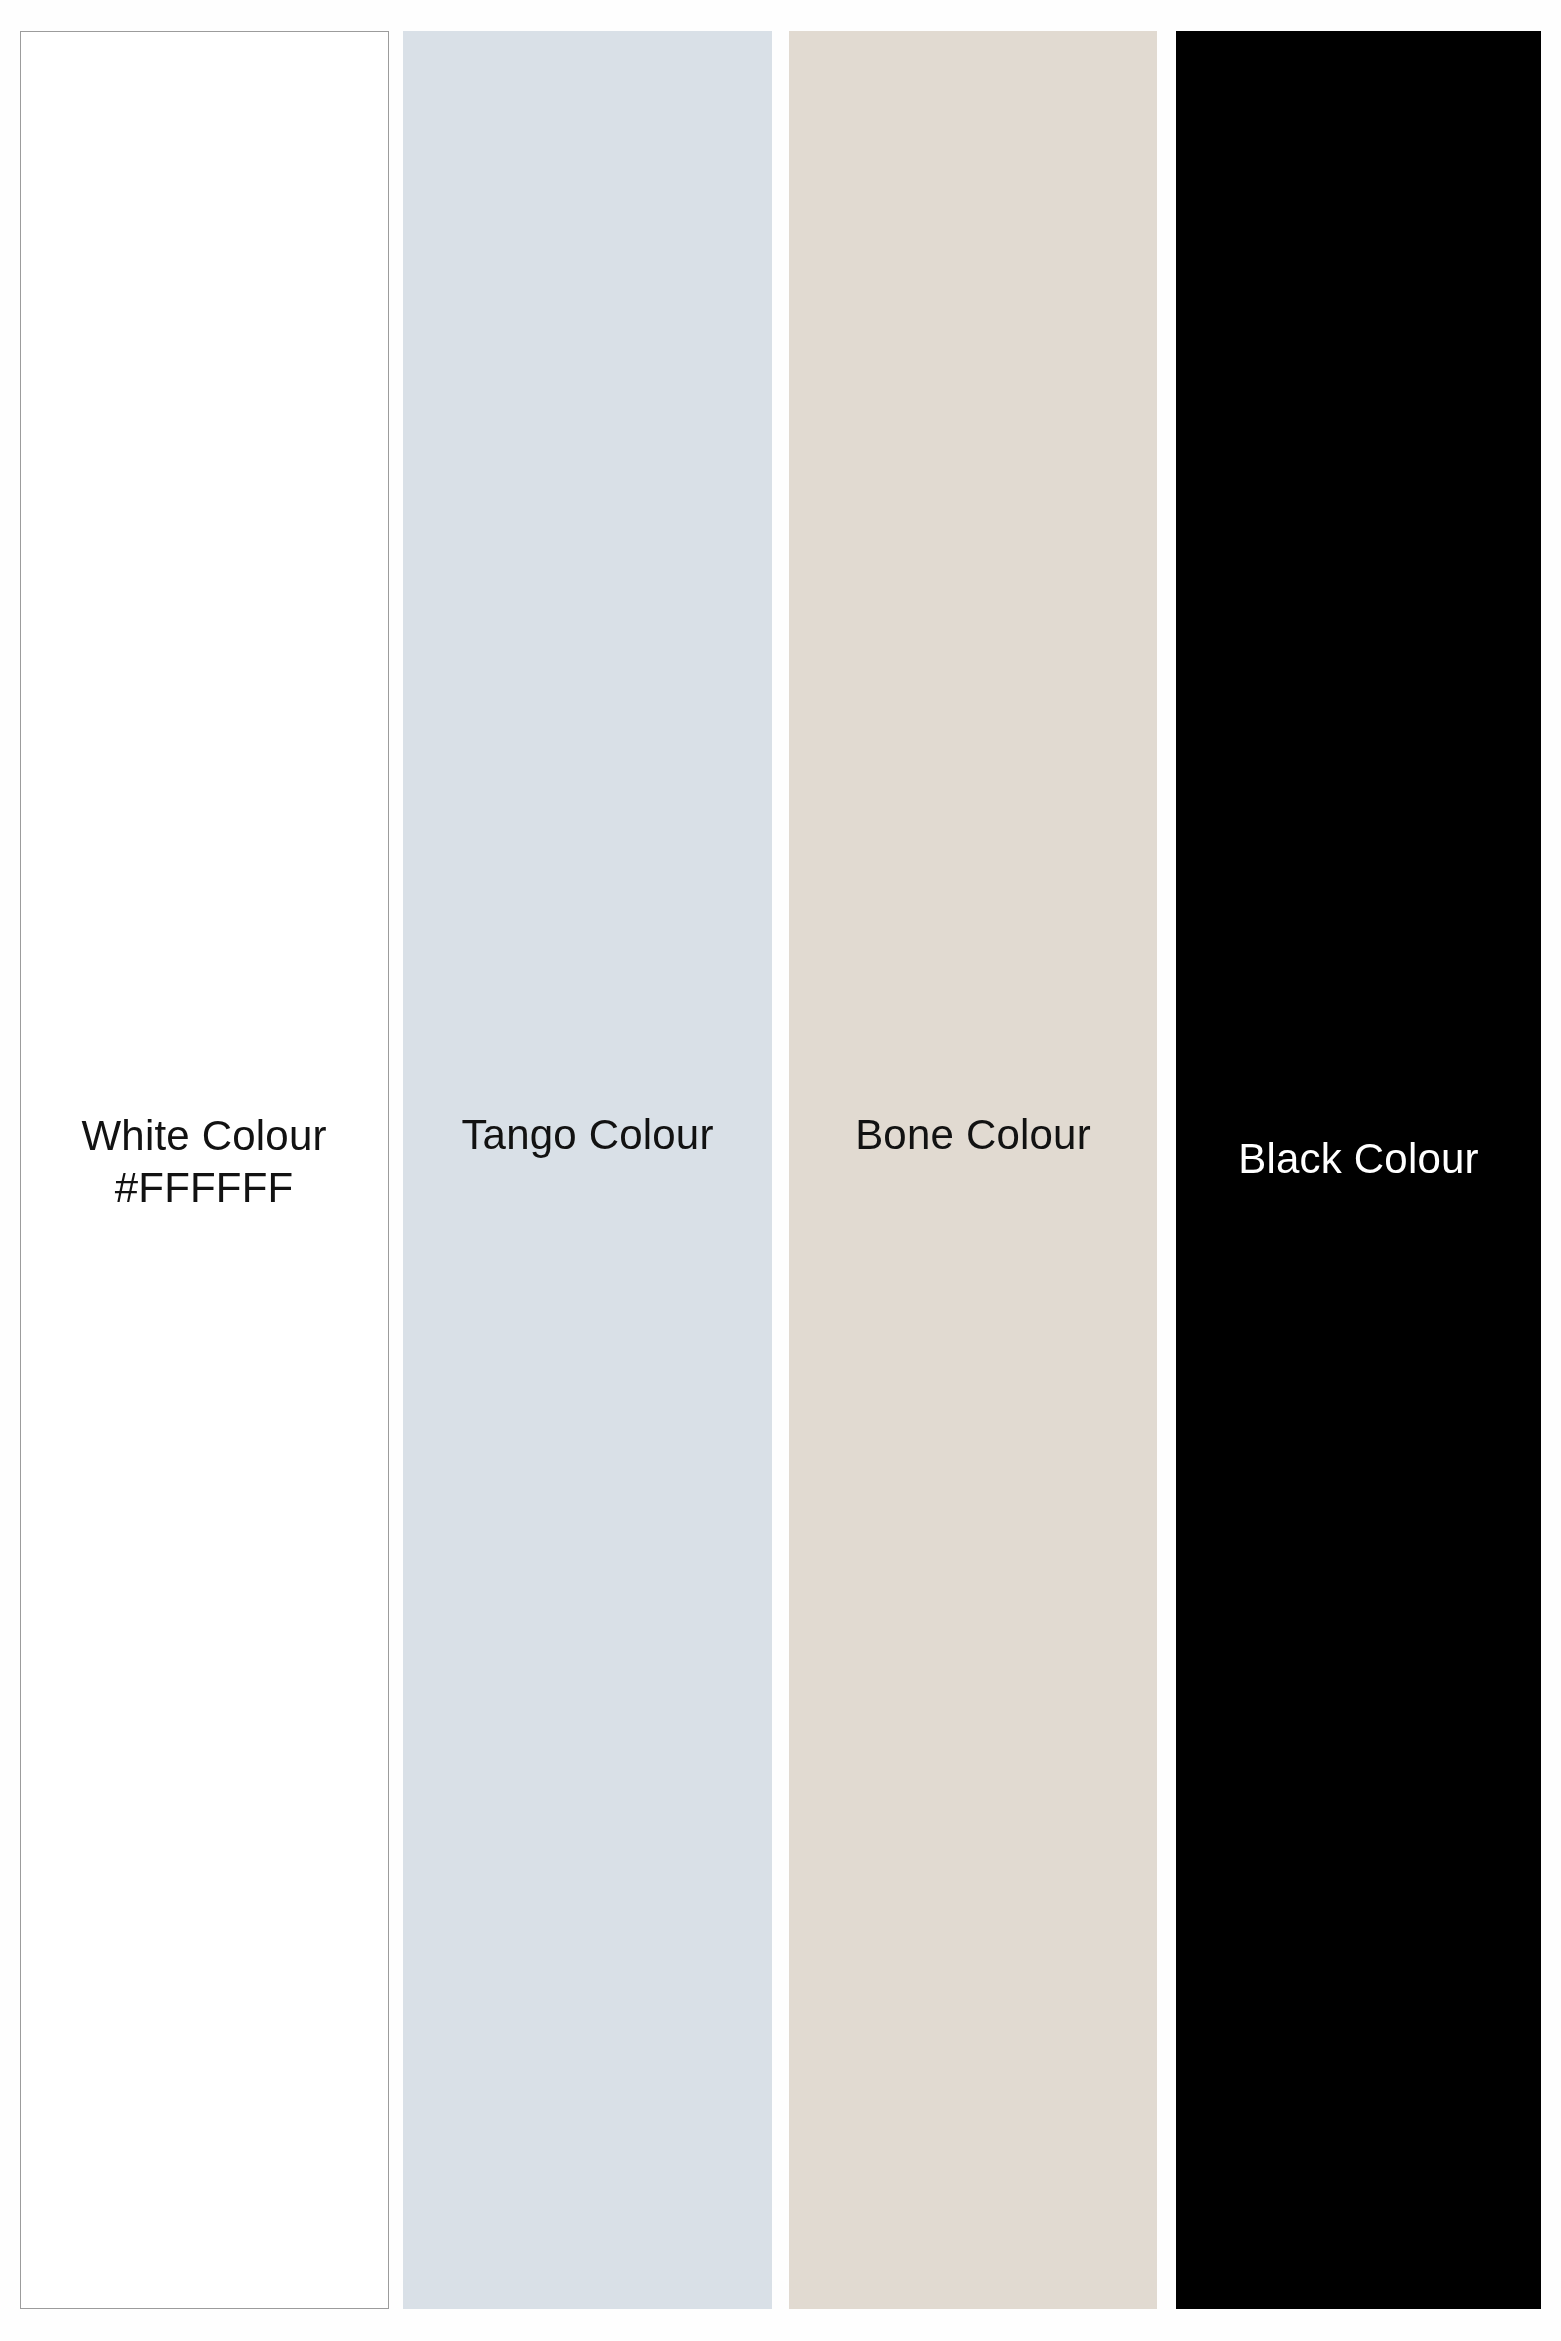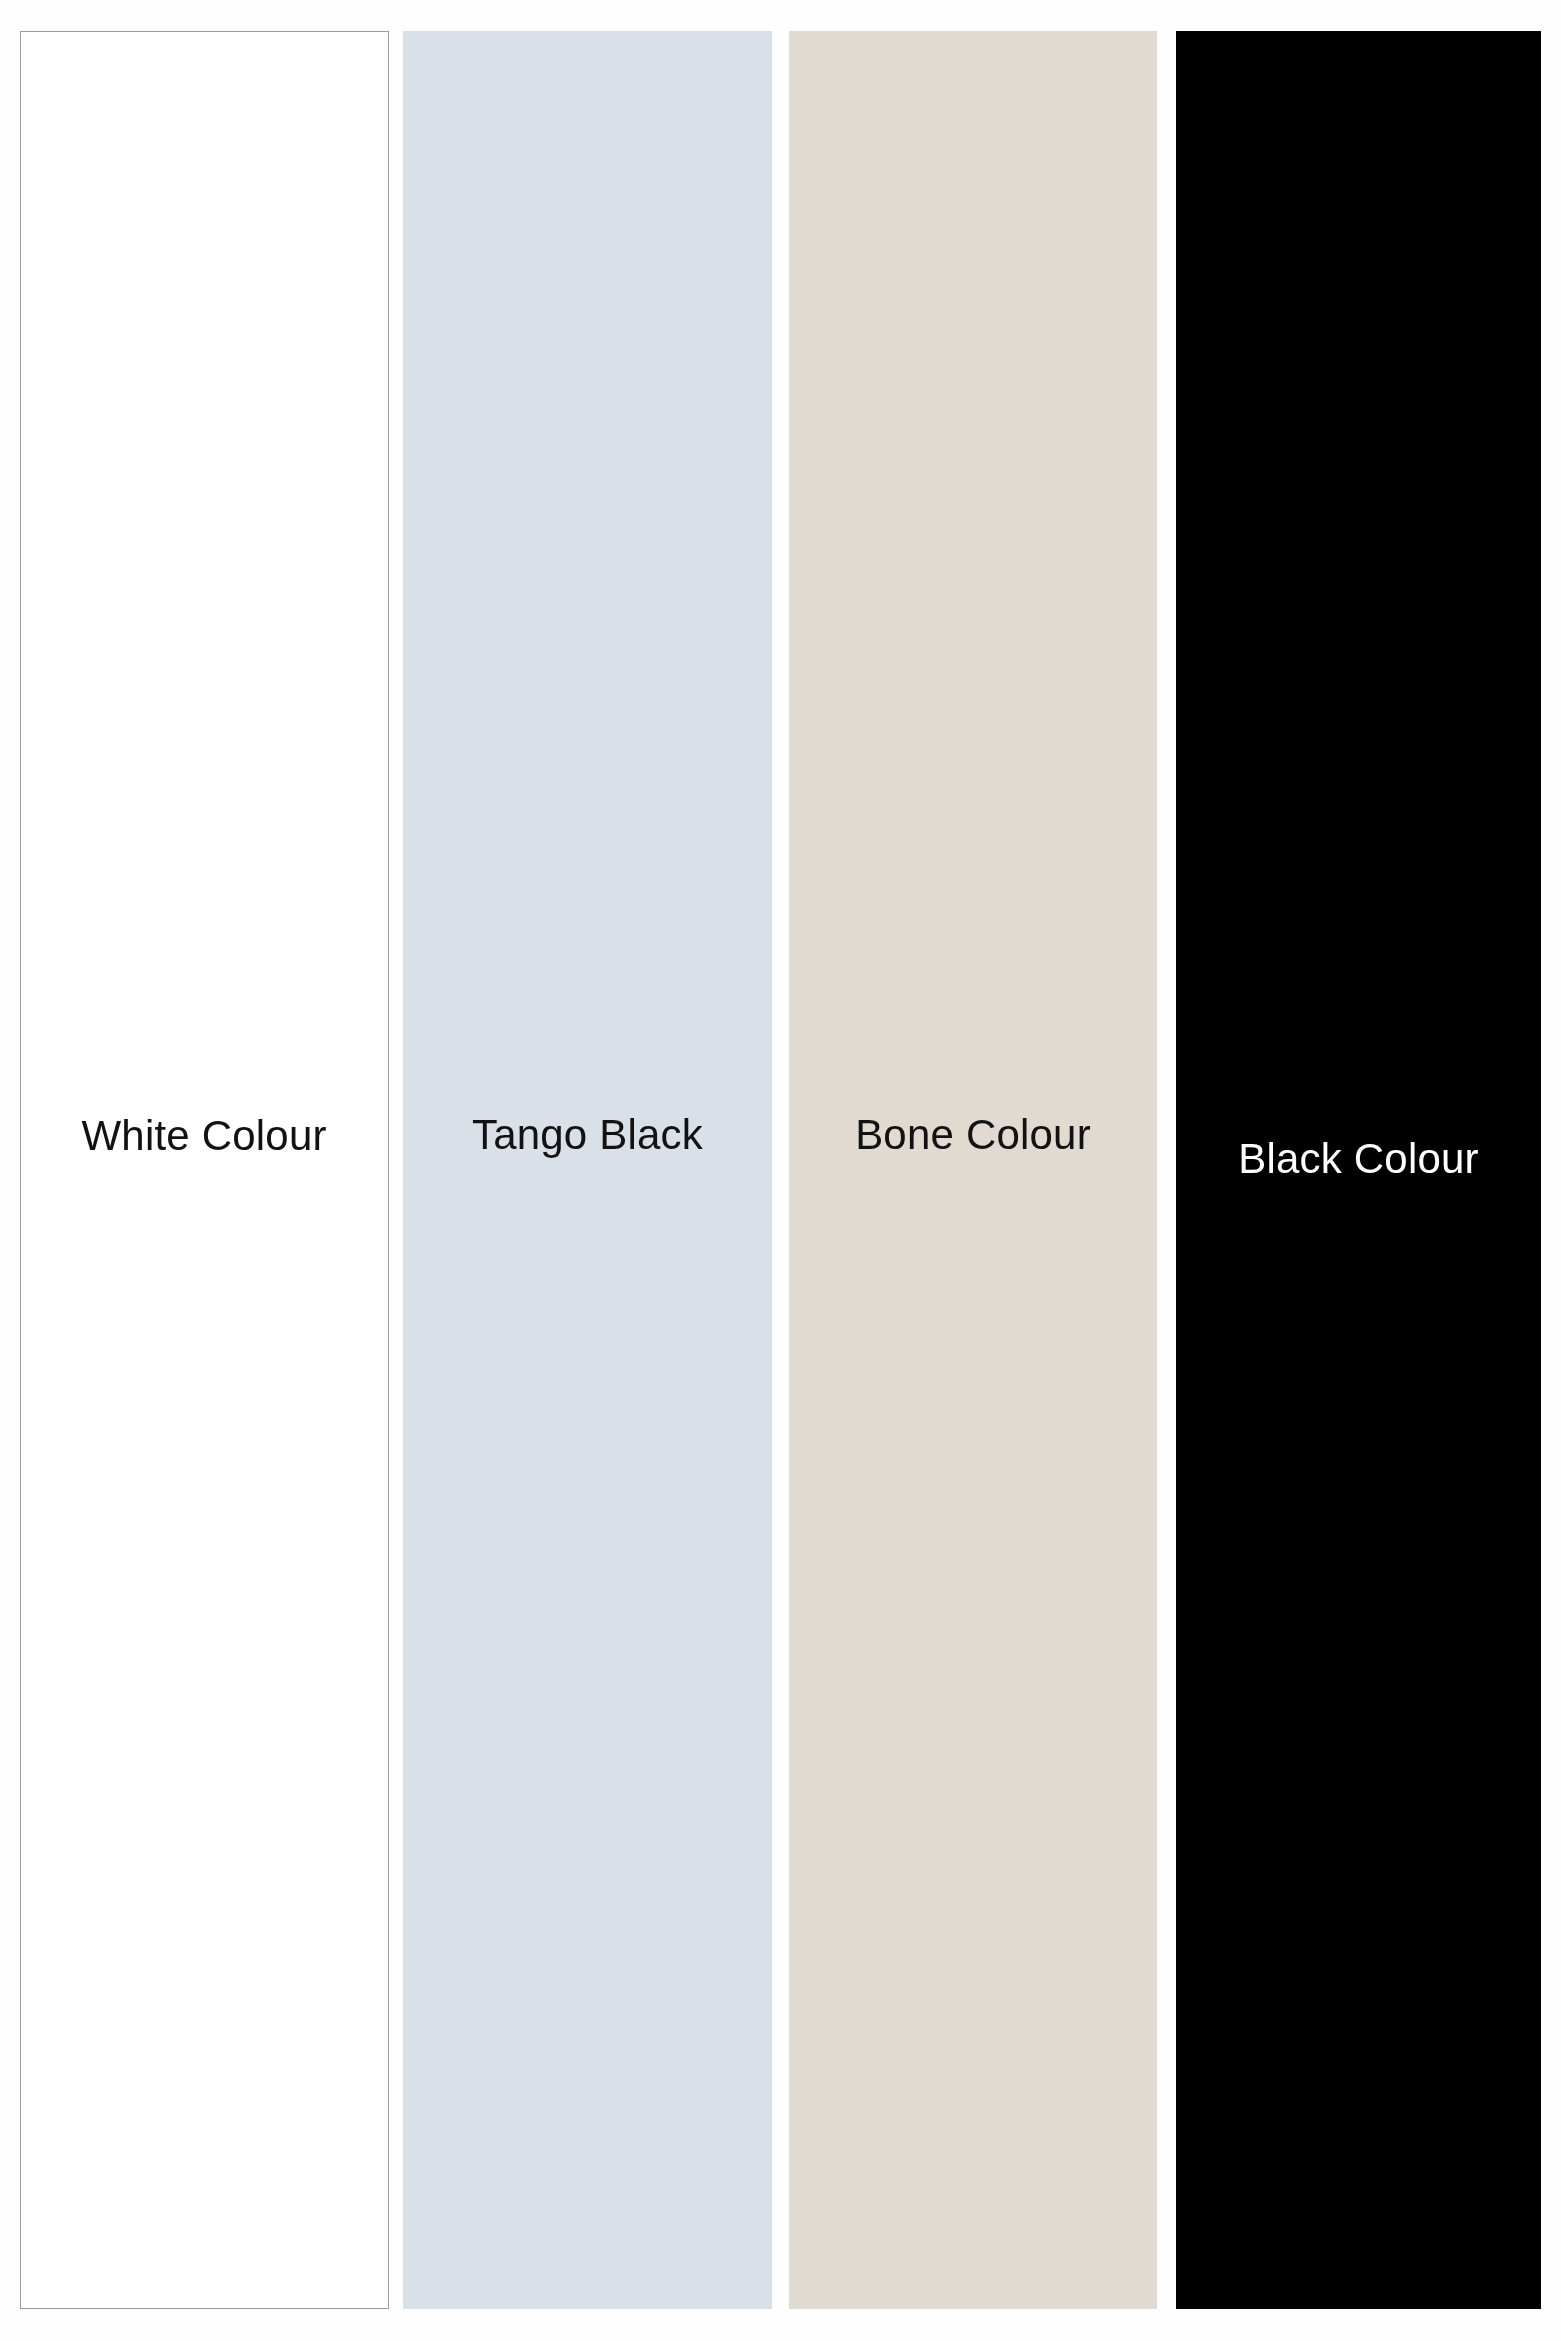--- a/index.html
+++ b/index.html
@@ -72,26 +72,27 @@
   .on-light .swatch-hex  { color: #121212; }
 </style>
 </head>
 <body style="background-color: rgb(254, 254, 254);">
 
 <div class="palette-board" style="background-color: rgb(254, 254, 254);">
 
   <div class="swatch swatch-1 framed" style="background-color: rgb(255, 255, 255); border-color: rgb(156, 156, 156);">
     <div class="swatch-label on-light">
       <span class="swatch-name">White Colour</span>
+      <span class="swatch-hex">#FFFFFF</span>
     </div>
   </div>
 
   <div class="swatch swatch-2" style="background-color: rgb(217, 224, 231);">
     <div class="swatch-label on-light">
-      <span class="swatch-name">Tango Black</span>
+      <span class="swatch-name">Tango Colour</span>
     </div>
   </div>
 
   <div class="swatch swatch-3" style="background-color: rgb(225, 218, 209);">
     <div class="swatch-label on-light">
       <span class="swatch-name">Bone Colour</span>
     </div>
   </div>
 
   <div class="swatch swatch-4" style="background-color: rgb(0, 0, 0);">

